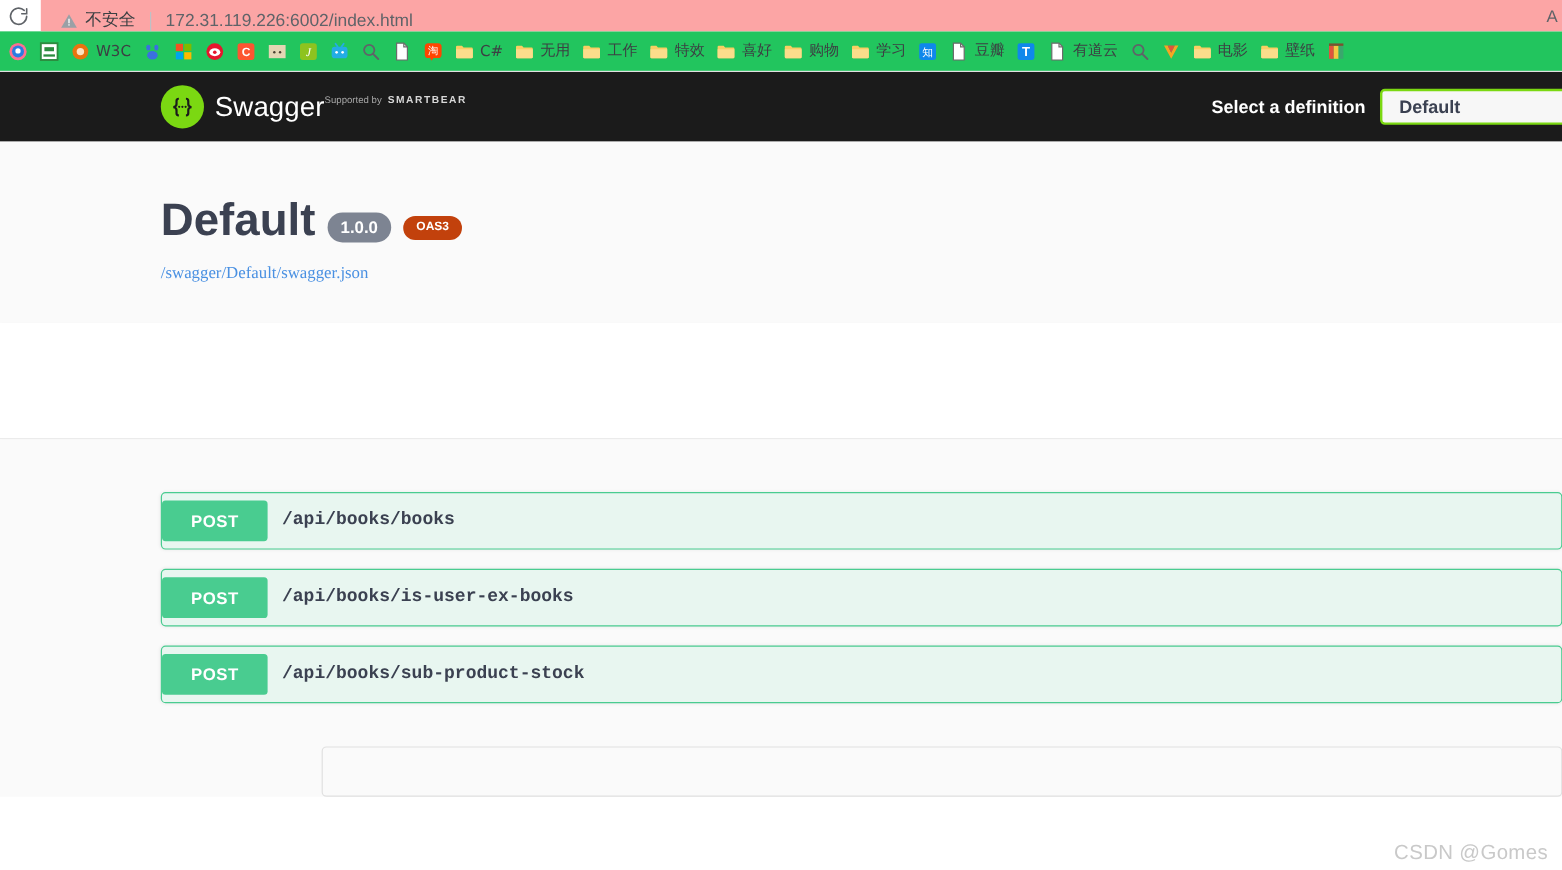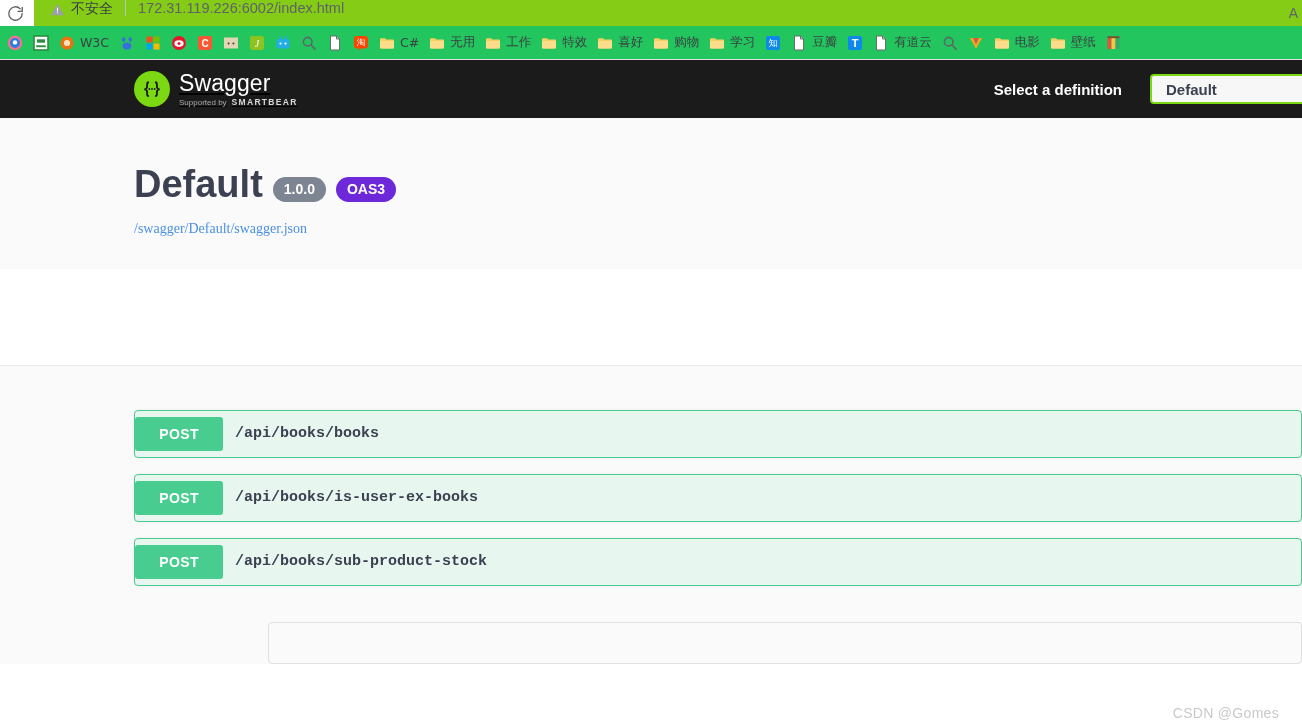--- a/index.html
+++ b/index.html
@@ -27,24 +27,24 @@
     width: 26px; height: 26px;
     margin-left: 2px;
     display: flex; align-items: center; justify-content: center;
     flex: 0 0 auto;
   }
   #reload-icon svg { display: block; }
   #omnibox {
     flex: 1 1 auto;
     height: 26px;
     margin-left: 6px;
-    background: #84cc16;
+    background: #fca5a5;
     border-radius: 0;
     display: flex;
-    align-items: flex-start;
+    align-items: flex-end;
     padding-left: 16px;
     overflow: hidden;
     position: relative;
   }
   #security-warning {
     display: flex; align-items: center;
     gap: 6px;
     flex: 0 0 auto;
   }
   .warn-tri { display:block; }
@@ -134,21 +134,21 @@
     text-decoration: none;
   }
   #swagger-mark {
     width: 36px; height: 36px;
     border-radius: 50%;
     background: #89bf04;
     background: #7bd812;
     display: flex; align-items: center; justify-content: center;
     flex: 0 0 auto;
   }
-  #logo-wordmark { display: flex; flex-direction: column; justify-content: space-between; text-decoration: underline; }
+  #logo-wordmark { display: flex; flex-direction: row; justify-content: space-between; }
   #logo-swagger {
     font-size: 23px;
     color: #ffffff;
     line-height: 1.05;
     letter-spacing: .1px;
     font-family: "Liberation Sans", sans-serif;
   }
   #logo-sub {
     display: flex; align-items: baseline; gap: 5px;
     margin-top: 1px;
@@ -162,21 +162,21 @@
     font-size: 8.5px;
     color: #d8d8d8;
     letter-spacing: 1.3px;
     font-weight: bold;
     font-family: "Liberation Sans", sans-serif;
   }
   #definition-select-wrap {
     margin-left: auto;
     display: flex;
     align-items: center;
-    gap: 28px;
+    gap: 12px;
     padding-right: 0;
   }
   #select-label {
     font-size: 15px;
     font-weight: bold;
     color: #ffffff;
     white-space: nowrap;
     font-family: "Liberation Sans", sans-serif;
   }
   #definition-select {
@@ -220,23 +220,23 @@
     font-size: 14px;
     font-weight: bold;
     padding: 4px 11px 5px;
     border-radius: 57px;
     font-family: "Liberation Sans", sans-serif;
     position: relative;
     top: 5px;
   }
   .oas-pill {
     display: inline-block;
-    background: #6d28d9;
+    background: #c2410c;
     color: #ffffff;
-    font-size: 14px;
+    font-size: 10px;
     font-weight: bold;
     padding: 4px 11px 5px;
     border-radius: 57px;
     font-family: "Liberation Sans", sans-serif;
     position: relative;
     top: 5px;
   }
   #spec-url {
     display: block;
     margin-top: 15px;
@@ -330,23 +330,23 @@
     font-size: 16px;
     font-weight: bold;
     color: #4f4f4f;
     font-family: "Liberation Sans", sans-serif;
   }
   #models-body { height: 40px; }
 
   
   #watermark {
     position: absolute;
-    right: 23px;
+    right: 12px;
     bottom: 4px;
-    font-size: 14px;
+    font-size: 17px;
     color: #c9c9c9;
     font-family: "Liberation Sans", sans-serif;
     letter-spacing: .3px;
     pointer-events: none;
   }
   #page-root { position: relative; width:1302px; height:725px; overflow:hidden; }
 </style>
 </head>
 <body>
 

